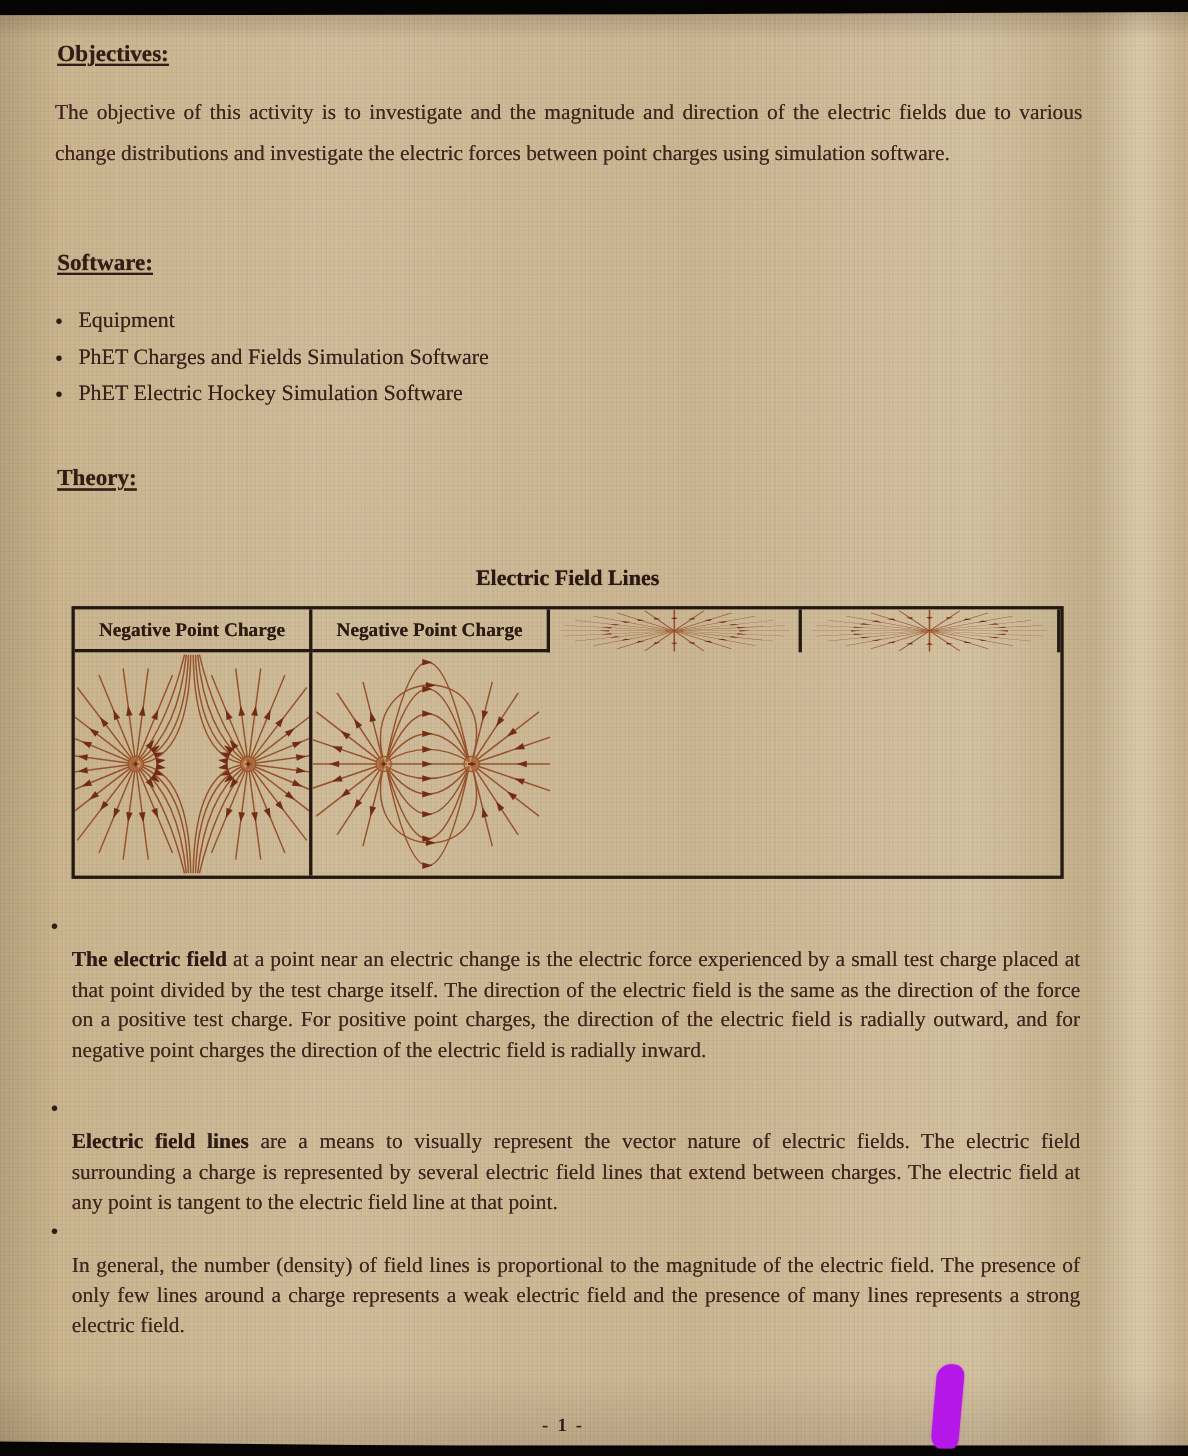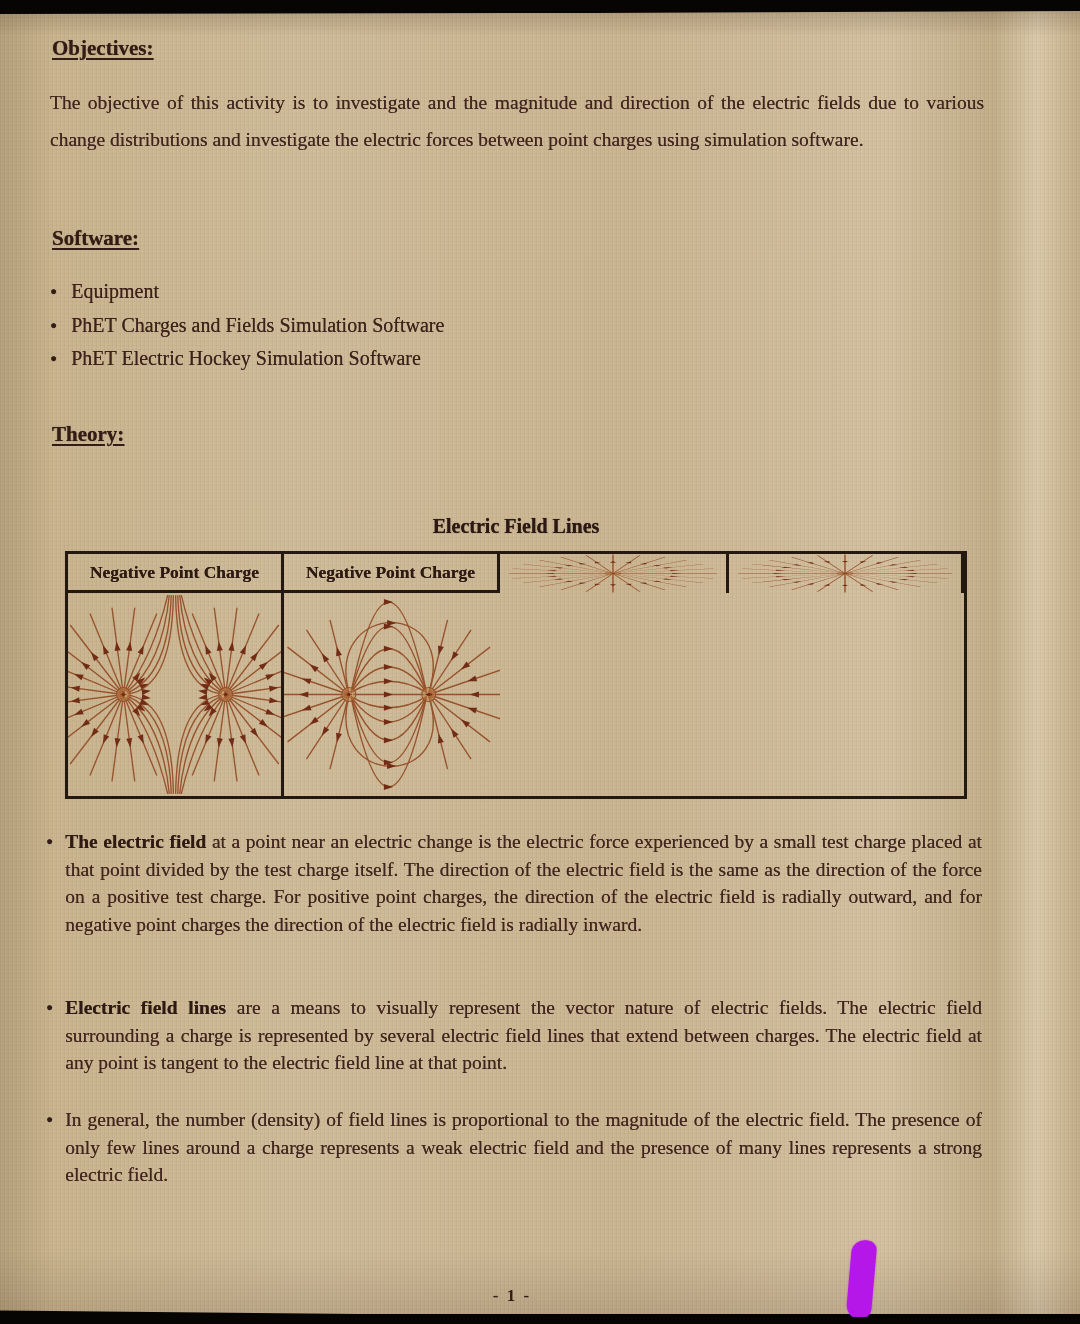--- a/index.html
+++ b/index.html
@@ -32,21 +32,21 @@
   .th{border-right:3px solid #241911;border-bottom:3px solid #241911;display:flex;
         align-items:center;justify-content:center;font-weight:bold;font-size:17.5px;color:#2e1a12;
         text-shadow:0 0 0.6px rgba(40,22,14,0.9);}
   .th:nth-child(4){border-right:none;}
   .td{border-right:3px solid #241911;position:relative;overflow:hidden;}
   .td:last-child{border-right:none;}
   .td svg{position:absolute;left:0;top:0;width:100%;height:100%;}
   .bullet-block{position:absolute;left:46px;width:936px;display:flex;align-items:flex-start;}
   .bullet-block .dot{margin-right:12px;}
   .btext{flex:1;font-size:19.5px;line-height:27.5px;color:#40241e;text-align:justify;
-        text-shadow:0 0 0.6px rgba(64,36,30,0.8);}
+        text-shadow:0 0 0.6px rgba(64,36,30,0.8);margin-top:31px;}
   .btext b{color:#2f1a13;}
   #page-number{position:absolute;left:0;top:1276px;width:1024px;text-align:center;
         font-weight:bold;font-size:17px;color:#331c15;letter-spacing:2px;}
   #pen-mark{position:absolute;left:849px;top:1230px;width:25px;height:79px;
         background:#b517e8;border-radius:14px 10px 12px 14px;transform:rotate(5deg);
         box-shadow:0 0 2px rgba(181,23,232,0.6);}
 </style>
 </head>
 <body>
 

